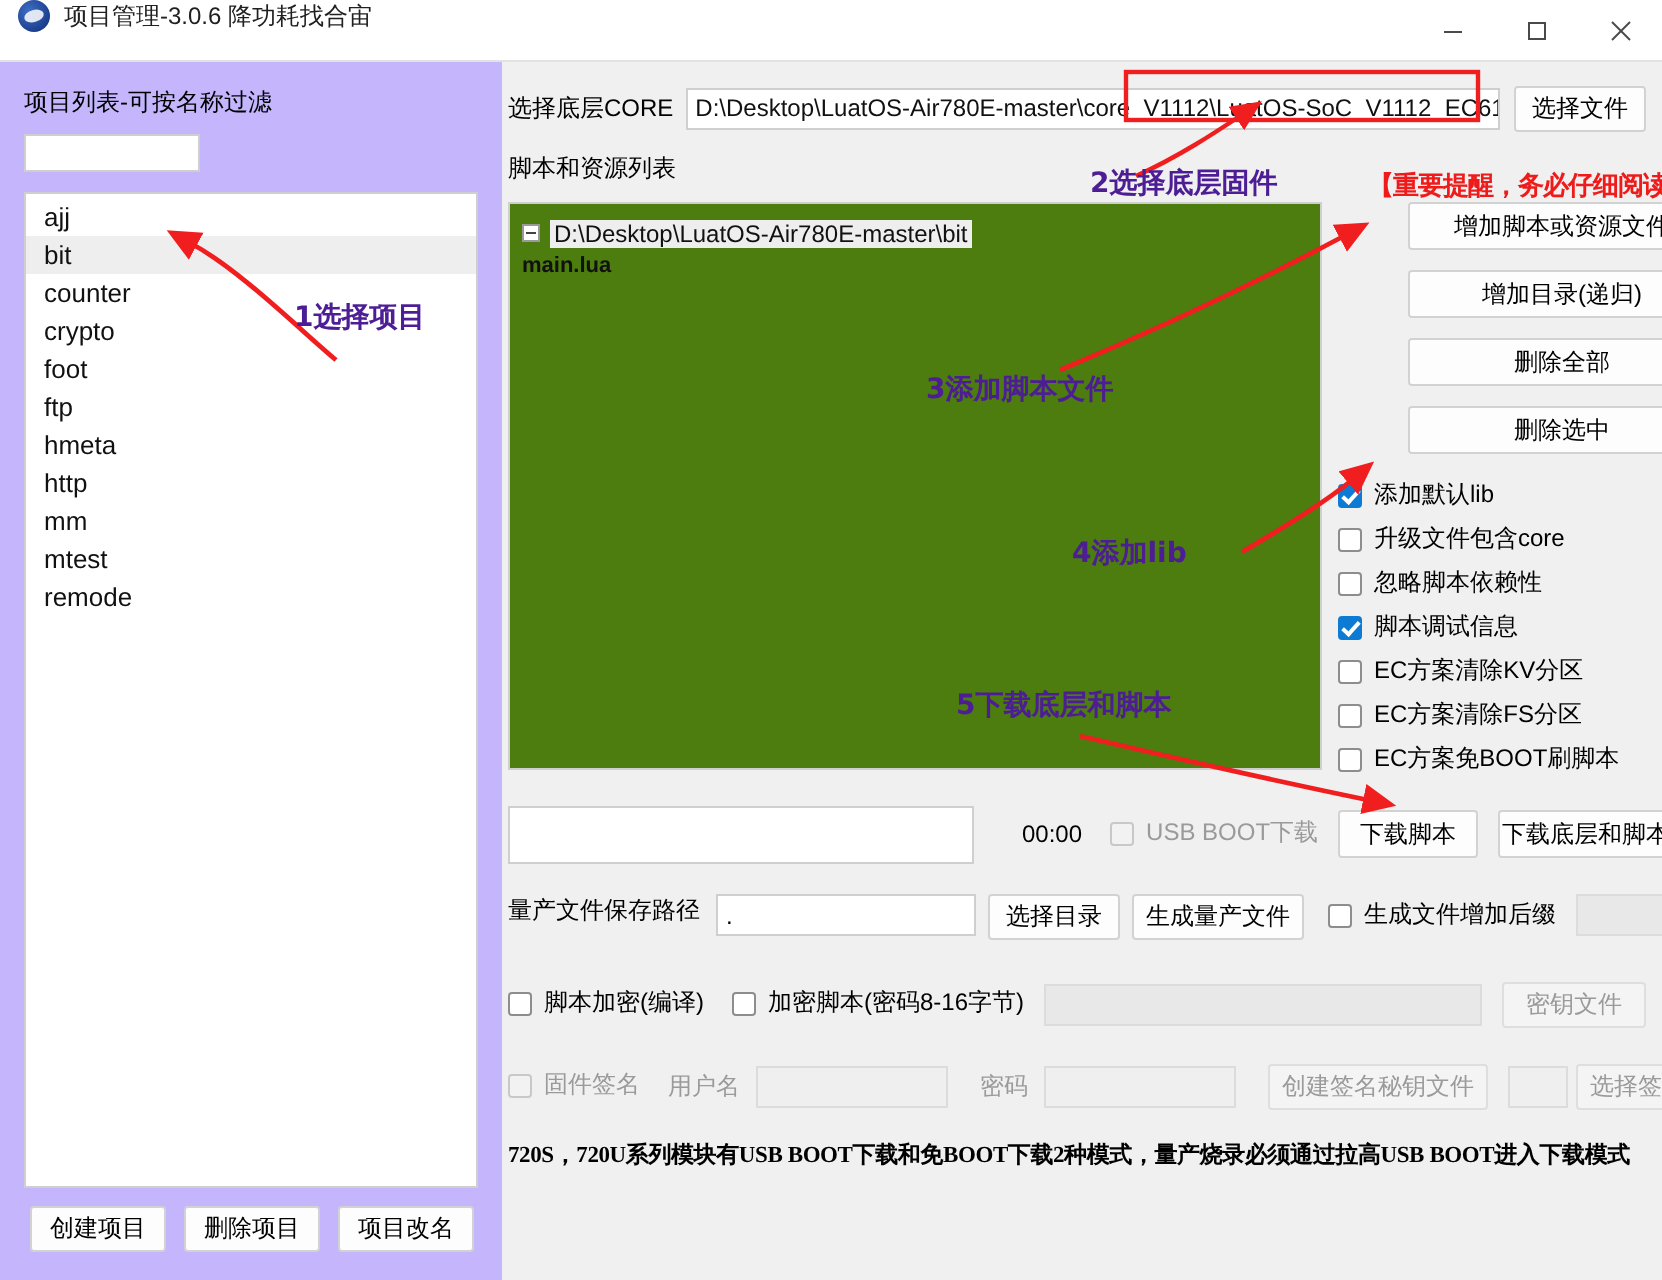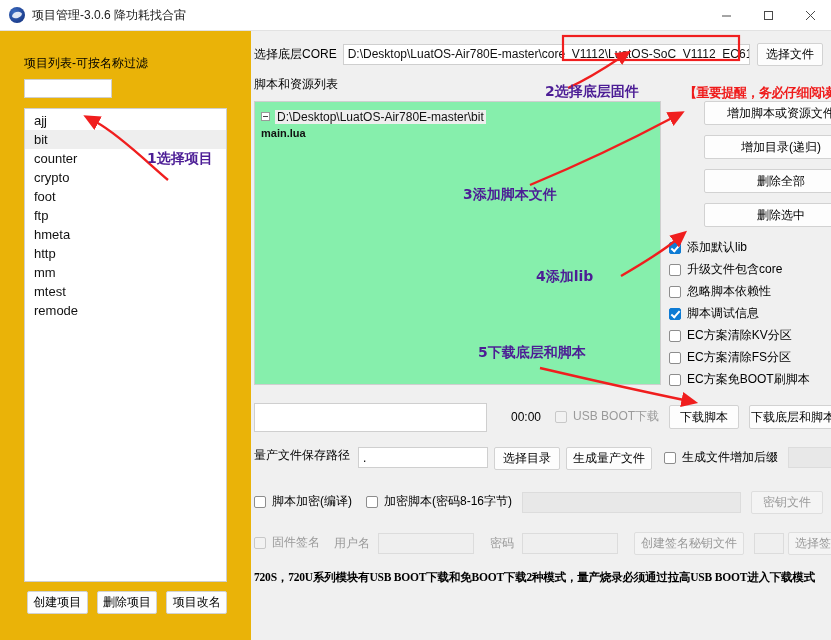--- a/index.html
+++ b/index.html
@@ -12,21 +12,21 @@
     position:relative;
   }
   .window{
     position:absolute;left:0;top:0;width:831px;height:640px;
     background:#f0f0f0;
     display:flex;flex-direction:column;
   }
   
   .titlebar{
     height:30px;background:#ffffff;
-    display:flex;align-items:center;
+    display:flex;
     border-bottom:1px solid #e2e2e2;
     flex:0 0 30px;
   }
   .app-icon{
     width:16px;height:16px;margin-left:9px;margin-right:7px;
     border-radius:50%;
     background:radial-gradient(circle at 35% 35%,#3d6fc4 0%,#1d3f8f 70%,#14306e 100%);
     position:relative;flex:0 0 16px;
   }
   .app-icon:after{
@@ -39,23 +39,23 @@
   .win-btns{margin-left:auto;display:flex;height:30px;}
   .win-btn{
     width:42px;height:30px;display:flex;align-items:center;justify-content:center;
     color:#404040;font-size:12px;line-height:1;
   }
   .win-btn svg{display:block;}
   
   .content{display:flex;flex:1 1 auto;min-height:0;}
   .left-pane{
     width:251px;flex:0 0 251px;
-    background:#eab308;
+    background:#c4b5fd;
     display:flex;flex-direction:column;
-    padding:16px;
+    padding:4px;
     box-sizing:border-box;
     position:relative;
   }
   .left-label{font-size:12px;margin:8px 0 0 8px;color:#000;}
   .filter-input{
     margin:7px 0 0 8px;width:88px;height:19px;
     border:1px solid #cfcfcf;background:#fff;
     box-sizing:border-box;font-size:12px;padding:1px 3px;
     outline:none;
   }
@@ -103,21 +103,21 @@
     font-size:12px;color:#000;box-sizing:border-box;
     text-align:center;white-space:nowrap;
     display:flex;align-items:center;justify-content:center;
   }
   .btn.disabled{color:#9a9a9a;background:#f4f4f4;border-color:#dedede;}
   .btn-choose-file{width:66px;height:23px;flex:0 0 66px;}
   .sec-label{font-size:12px;margin-top:6px;}
   .main-area{display:flex;margin-top:8px;}
   .tree-box{
     width:407px;flex:0 0 407px;height:284px;
-    background:#86efac;border:1px solid #cfcfcf;box-sizing:border-box;
+    background:#4d7c0f;border:1px solid #cfcfcf;box-sizing:border-box;
     padding:6px 0 0 6px;overflow:hidden;
   }
   .tree-row{display:flex;align-items:center;height:17px;font-size:12px;color:#111;}
   .tree-toggle{
     width:9px;height:9px;border:1px solid #9a9a9a;background:#fff;
     margin-right:5px;position:relative;flex:0 0 9px;box-sizing:border-box;
   }
   .tree-toggle:after{
     content:"";position:absolute;left:1px;top:3px;width:5px;height:1px;background:#444;
   }

